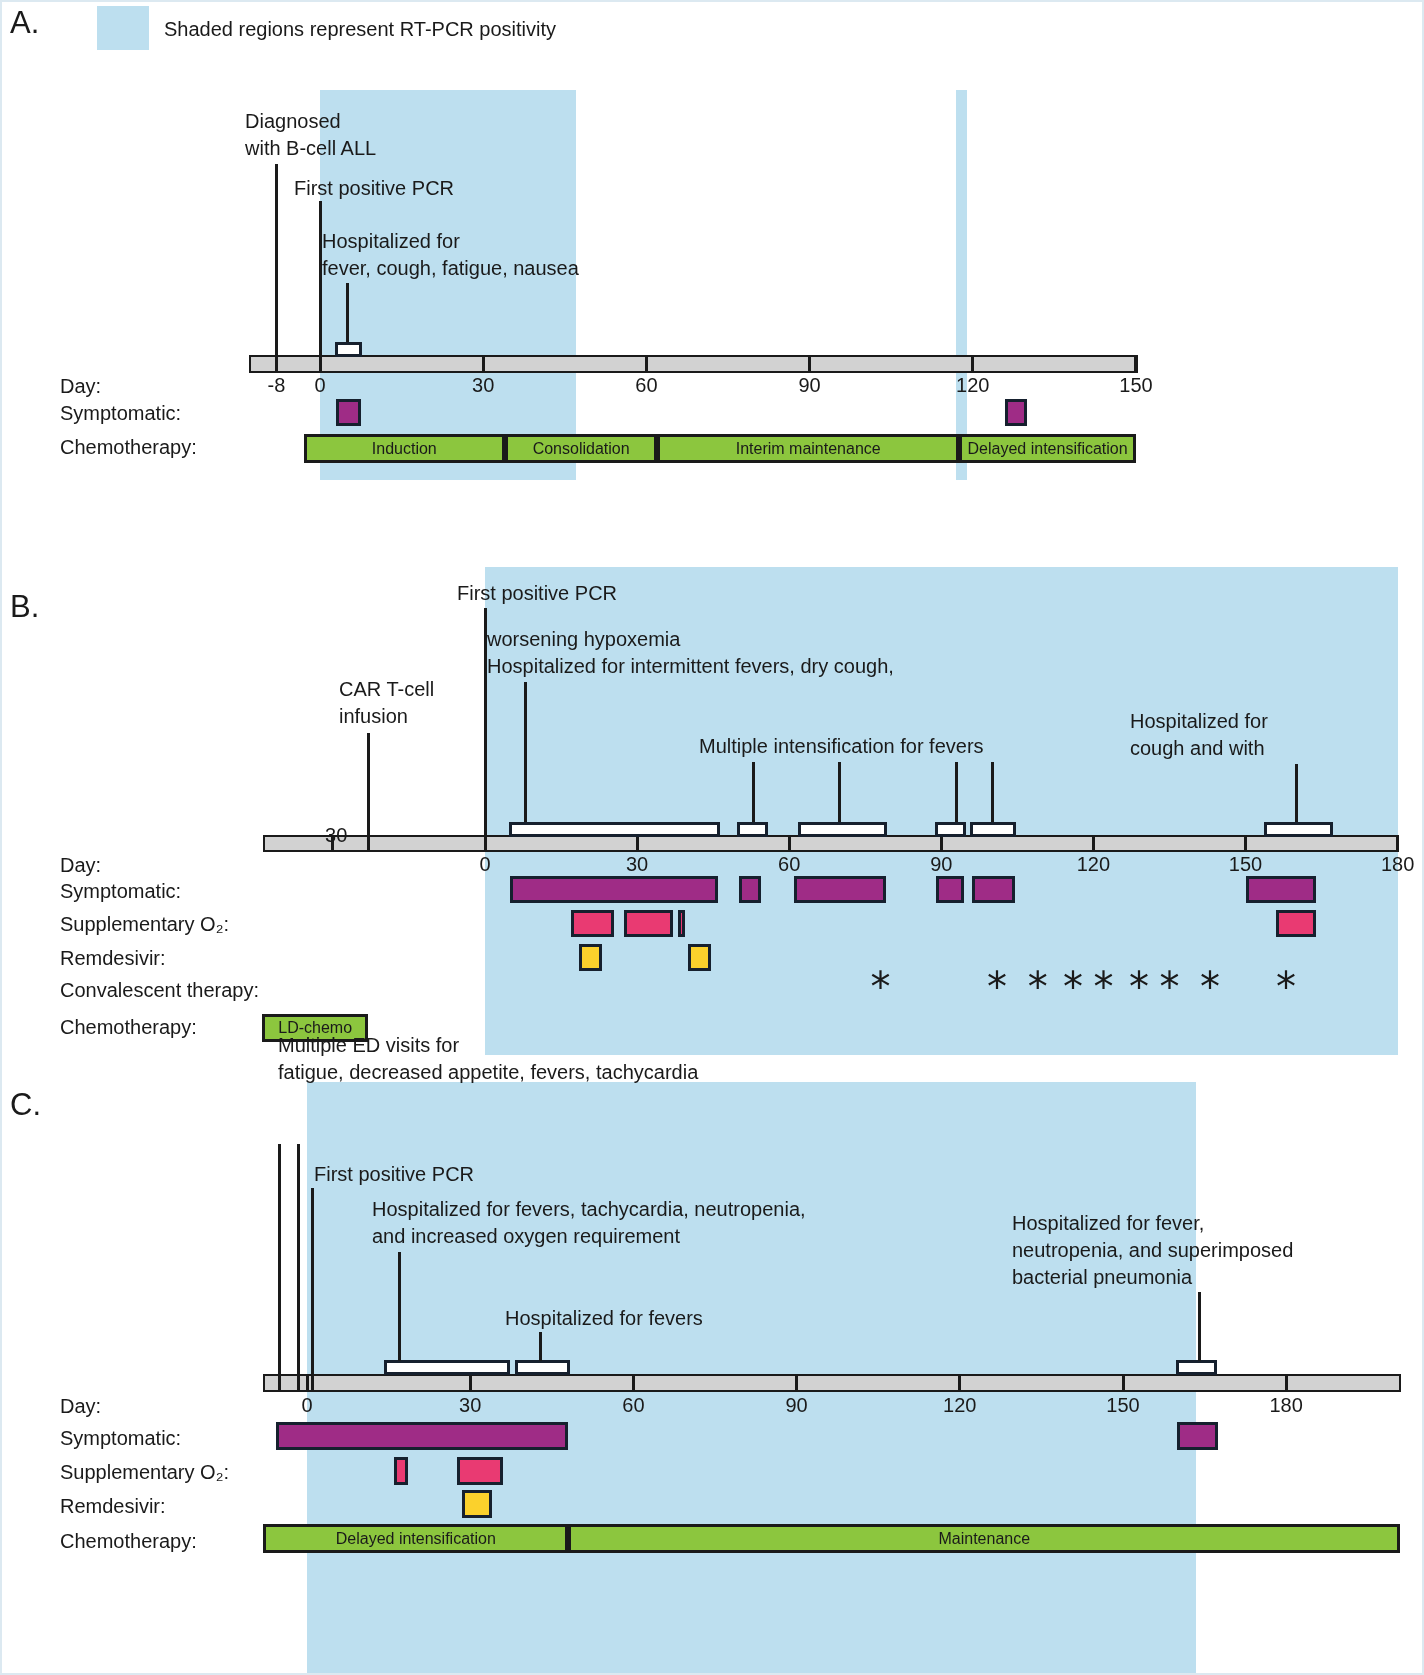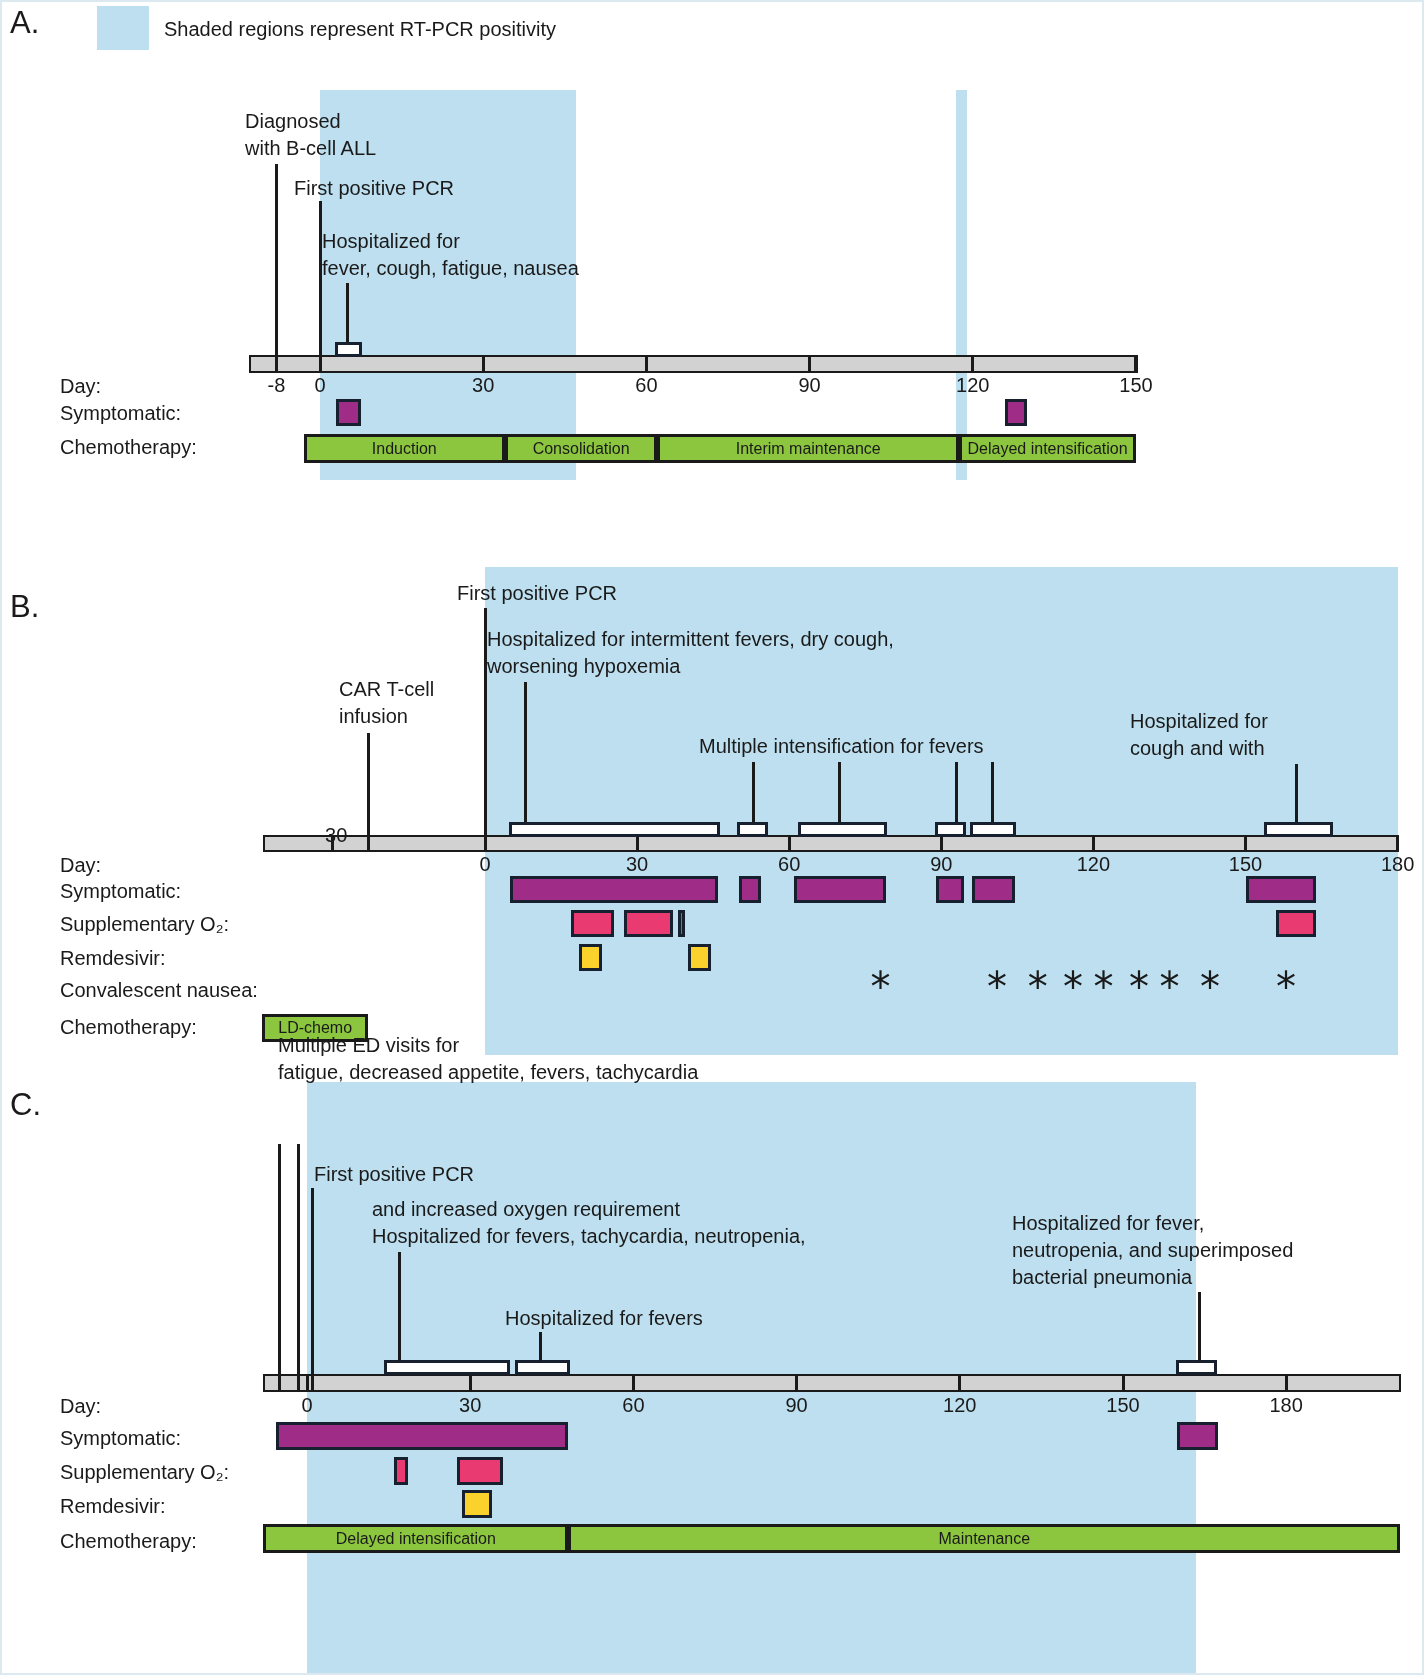--- a/index.html
+++ b/index.html
@@ -107,22 +107,22 @@
     <div class="hosp" style="left: 795.84px; top: 820px; width: 89.19px; height: 15px; background: rgb(255, 255, 255);"></div>
     <div class="hosp" style="left: 932.73px; top: 820px; width: 30.885px; height: 15px; background: rgb(255, 255, 255);"></div>
     <div class="hosp" style="left: 968.22px; top: 820px; width: 46.095px; height: 15px; background: rgb(255, 255, 255);"></div>
     <div class="hosp" style="left: 1262.28px; top: 820px; width: 68.91px; height: 15px; background: rgb(255, 255, 255);"></div>
     <div class="evline" style="left: 481.5px; top: 606px; height: 243px;"></div>
     <div class="evlabel" style="left: 455px; top: 578px;">
       <div>First positive PCR</div>
     </div>
     <div class="evline" style="left: 522.06px; top: 680px; height: 140px;"></div>
     <div class="evlabel" style="left: 485px; top: 624px;">
+      <div>worsening hypoxemia</div>
       <div>Hospitalized for intermittent fevers, dry cough,</div>
-      <div>worsening hypoxemia</div>
     </div>
     <div class="evline" style="left: 364.89px; top: 731px; height: 118px;"></div>
     <div class="evlabel" style="left: 337px; top: 674px;">
       <div>CAR T-cell</div>
       <div>infusion</div>
     </div>
     <div class="evline" style="left: 750.21px; top: 760px; height: 60px;"></div>
     <div class="evline" style="left: 836.4px; top: 760px; height: 60px;"></div>
     <div class="evline" style="left: 953.01px; top: 760px; height: 60px;"></div>
     <div class="evline" style="left: 988.5px; top: 760px; height: 60px;"></div>
@@ -142,21 +142,21 @@
     <div class="box" style="left: 969.72px; top: 874px; width: 43.095px; height: 27px; background: rgb(159, 44, 134);"></div>
     <div class="box" style="left: 1243.5px; top: 874px; width: 70.98px; height: 27px; background: rgb(159, 44, 134);"></div>
     <div class="rowlabel" style="top: 910px;">Supplementary O₂:</div>
     <div class="box" style="left: 569.19px; top: 908px; width: 43.095px; height: 27px; background: rgb(233, 58, 114);"></div>
     <div class="box" style="left: 622.425px; top: 908px; width: 48.165px; height: 27px; background: rgb(233, 58, 114);"></div>
     <div class="box" style="left: 675.66px; top: 908px; width: 7.605px; height: 27px; background: rgb(233, 58, 114);"></div>
     <div class="box" style="left: 1273.92px; top: 908px; width: 40.56px; height: 27px; background: rgb(233, 58, 114);"></div>
     <div class="rowlabel" style="top: 944px;">Remdesivir:</div>
     <div class="box" style="left: 576.795px; top: 942px; width: 22.815px; height: 27px; background: rgb(251, 209, 44);"></div>
     <div class="box" style="left: 685.8px; top: 942px; width: 22.815px; height: 27px; background: rgb(251, 209, 44);"></div>
-    <div class="rowlabel" style="top: 976px;">Convalescent nausea:</div>
+    <div class="rowlabel" style="top: 976px;">Convalescent therapy:</div>
     <div class="ast" style="left: 878.46px; top: 968px;">*</div>
     <div class="ast" style="left: 995.07px; top: 968px;">*</div>
     <div class="ast" style="left: 1035.63px; top: 968px;">*</div>
     <div class="ast" style="left: 1071.12px; top: 968px;">*</div>
     <div class="ast" style="left: 1101.54px; top: 968px;">*</div>
     <div class="ast" style="left: 1137.03px; top: 968px;">*</div>
     <div class="ast" style="left: 1167.45px; top: 968px;">*</div>
     <div class="ast" style="left: 1208.01px; top: 968px;">*</div>
     <div class="ast" style="left: 1284.06px; top: 968px;">*</div>
     <div class="rowlabel" style="top: 1013px;">Chemotherapy:</div>
@@ -187,22 +187,22 @@
     <div class="evlabel" style="left: 276px; top: 1030px;">
       <div>Multiple ED visits for</div>
       <div>fatigue, decreased appetite, fevers, tachycardia</div>
     </div>
     <div class="evline" style="left: 308.94px; top: 1186px; height: 204px;"></div>
     <div class="evlabel" style="left: 312px; top: 1159px;">
       <div>First positive PCR</div>
     </div>
     <div class="evline" style="left: 395.98px; top: 1250px; height: 109px;"></div>
     <div class="evlabel" style="left: 370px; top: 1194px;">
+      <div>Hospitalized for fevers, tachycardia, neutropenia,</div>
       <div>and increased oxygen requirement</div>
-      <div>Hospitalized for fevers, tachycardia, neutropenia,</div>
     </div>
     <div class="evline" style="left: 537.42px; top: 1330px; height: 29px;"></div>
     <div class="evlabel" style="left: 503px; top: 1303px;">
       <div>Hospitalized for fevers</div>
     </div>
     <div class="evline" style="left: 1195.66px; top: 1290px; height: 69px;"></div>
     <div class="evlabel" style="left: 1010px; top: 1208px;">
       <div>Hospitalized for fever,</div>
       <div>neutropenia, and superimposed</div>
       <div>bacterial pneumonia</div>

